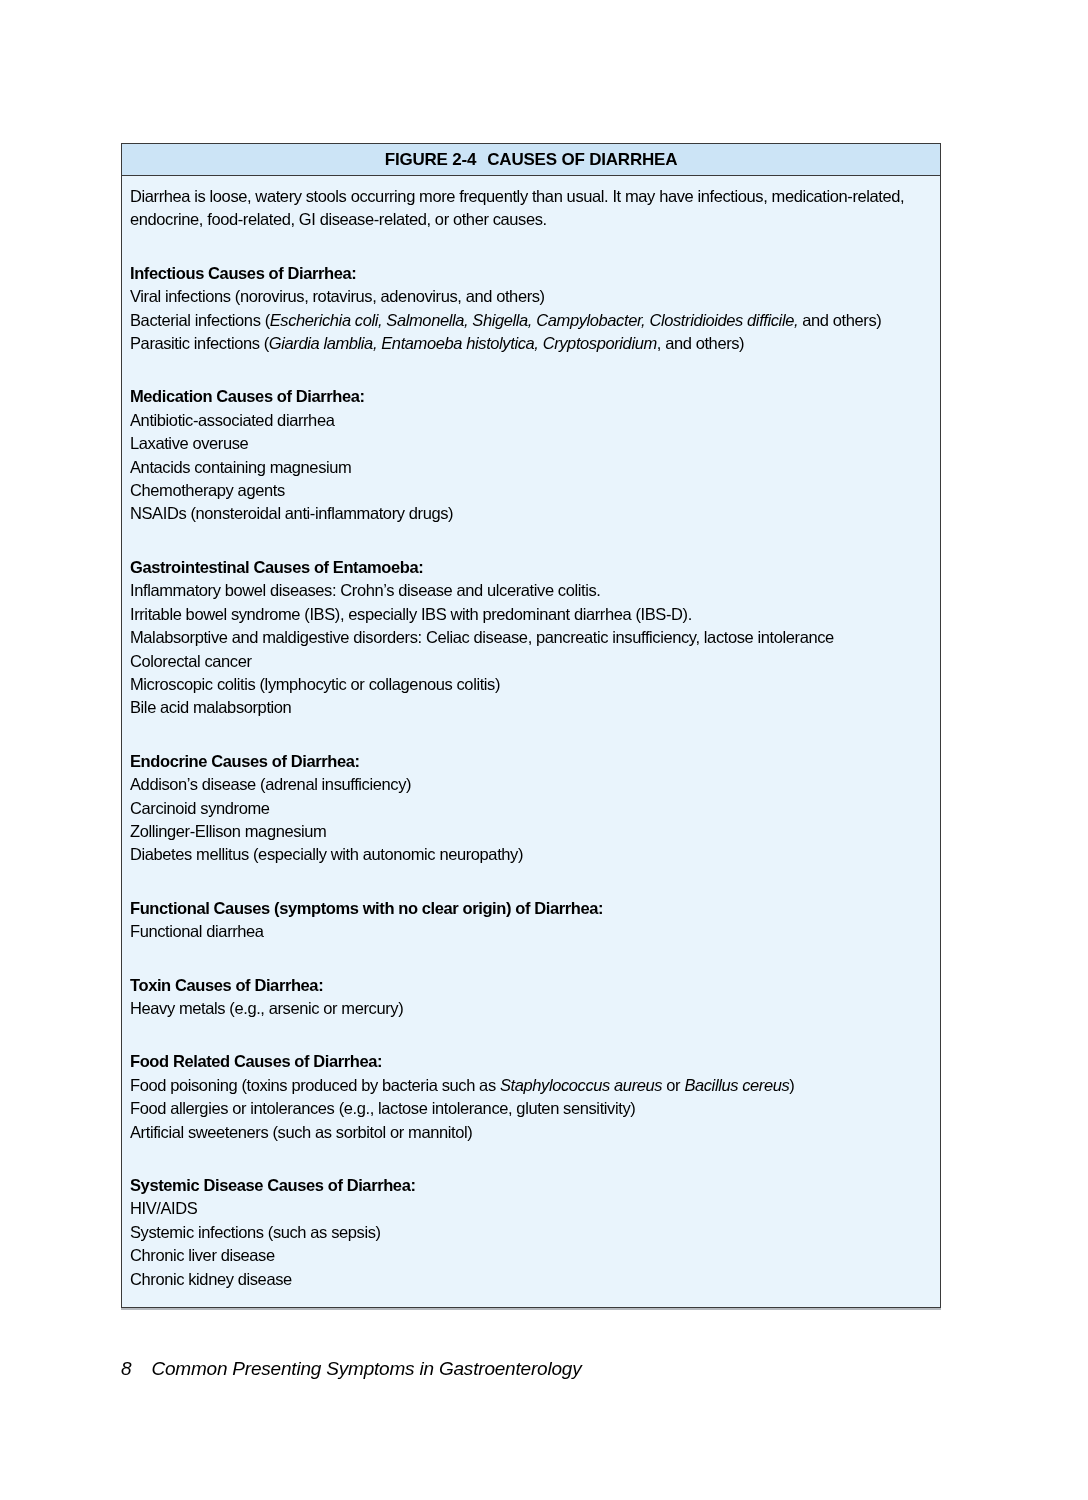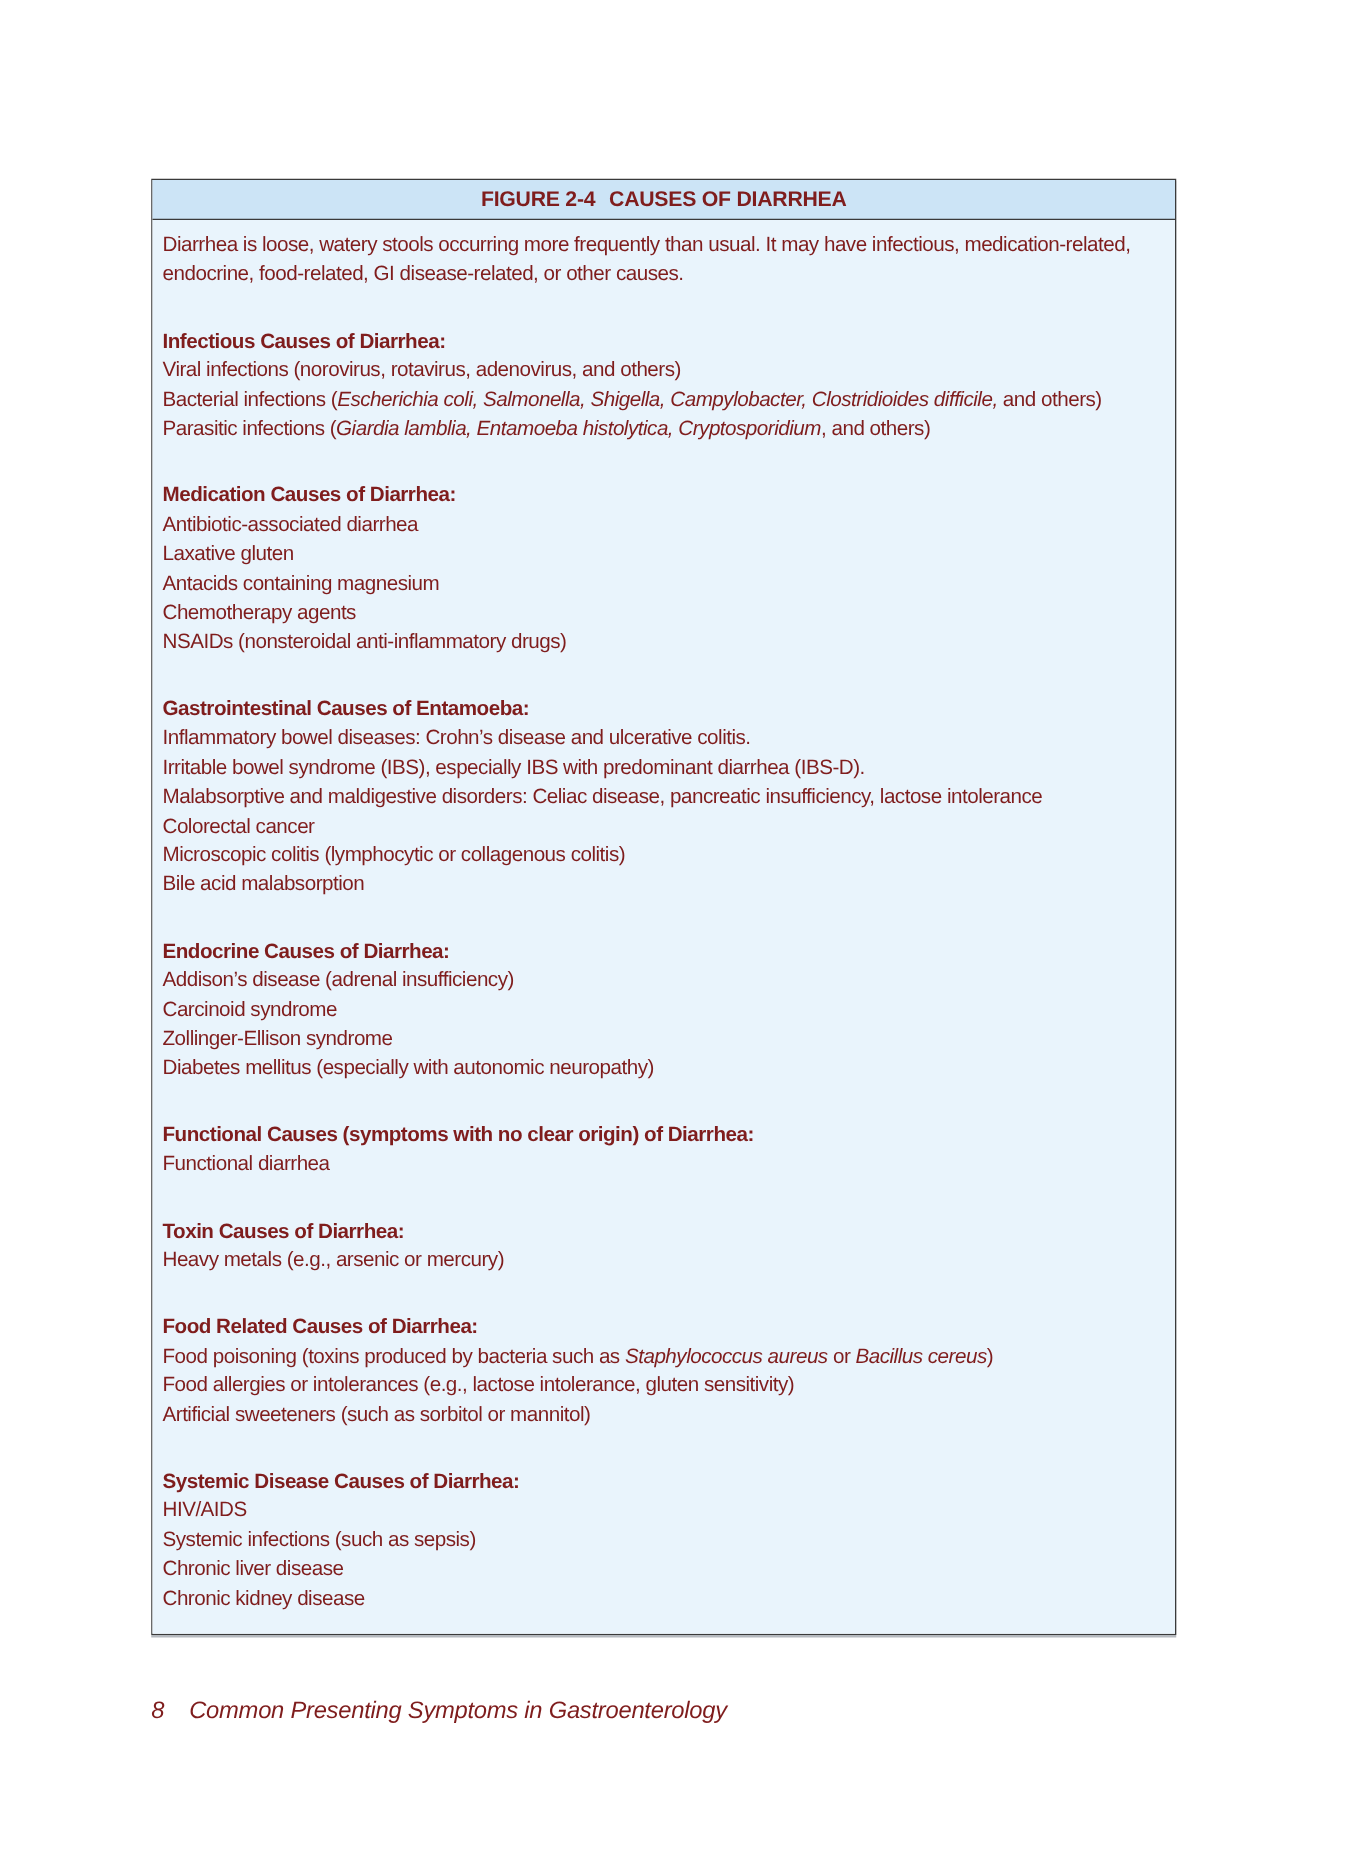--- a/index.html
+++ b/index.html
@@ -51,56 +51,56 @@
     font-size: 19px;
     letter-spacing: -0.2px;
     display: flex;
     align-items: baseline;
   }
   .footer .pnum { margin-right: 20px; }
 </style>
 </head>
 <body>
 
-<div class="page" style="color: #7f1d1d;">
+<div class="page" style="color: #000000;">
   <div class="figure-box" style="border-color: rgb(58, 58, 58);">
     <div class="figure-header" style="background: rgb(204, 228, 246); border-bottom-color: rgb(58, 58, 58);">
       <span>FIGURE 2-4</span><span class="gap"></span><span>CAUSES OF DIARRHEA</span>
     </div>
     <div class="figure-body" style="background: rgb(233, 244, 252);">
       <p class="intro">Diarrhea is loose, watery stools occurring more frequently than usual. It may have infectious, medication-related, endocrine, food-related, GI disease-related, or other causes.</p>
       <div id="sections">
           <div class="section">
             <p class="heading">Infectious Causes of Diarrhea:</p>
             <p class="line"><span>Viral infections (norovirus, rotavirus, adenovirus, and others)</span></p>
             <p class="line"><span>Bacterial infections (</span><span class="em">Escherichia coli, Salmonella, Shigella, Campylobacter, Clostridioides difficile,</span><span> and others)</span></p>
             <p class="line"><span>Parasitic infections (</span><span class="em">Giardia lamblia, Entamoeba histolytica, Cryptosporidium</span><span>, and others)</span></p>
           </div>
           <div class="section">
             <p class="heading">Medication Causes of Diarrhea:</p>
             <p class="line"><span>Antibiotic-associated diarrhea</span></p>
-            <p class="line"><span>Laxative gluten</span></p>
+            <p class="line"><span>Laxative overuse</span></p>
             <p class="line"><span>Antacids containing magnesium</span></p>
             <p class="line"><span>Chemotherapy agents</span></p>
             <p class="line"><span>NSAIDs (nonsteroidal anti-inflammatory drugs)</span></p>
           </div>
           <div class="section">
             <p class="heading">Gastrointestinal Causes of Entamoeba:</p>
             <p class="line"><span>Inflammatory bowel diseases: Crohn’s disease and ulcerative colitis.</span></p>
             <p class="line"><span>Irritable bowel syndrome (IBS), especially IBS with predominant diarrhea (IBS-D).</span></p>
             <p class="line"><span>Malabsorptive and maldigestive disorders: Celiac disease, pancreatic insufficiency, lactose intolerance</span></p>
             <p class="line"><span>Colorectal cancer</span></p>
             <p class="line"><span>Microscopic colitis (lymphocytic or collagenous colitis)</span></p>
             <p class="line"><span>Bile acid malabsorption</span></p>
           </div>
           <div class="section">
             <p class="heading">Endocrine Causes of Diarrhea:</p>
             <p class="line"><span>Addison’s disease (adrenal insufficiency)</span></p>
             <p class="line"><span>Carcinoid syndrome</span></p>
-            <p class="line"><span>Zollinger-Ellison syndrome</span></p>
+            <p class="line"><span>Zollinger-Ellison magnesium</span></p>
             <p class="line"><span>Diabetes mellitus (especially with autonomic neuropathy)</span></p>
           </div>
           <div class="section">
             <p class="heading">Functional Causes (symptoms with no clear origin) of Diarrhea:</p>
             <p class="line"><span>Functional diarrhea</span></p>
           </div>
           <div class="section">
             <p class="heading">Toxin Causes of Diarrhea:</p>
             <p class="line"><span>Heavy metals (e.g., arsenic or mercury)</span></p>
           </div>

